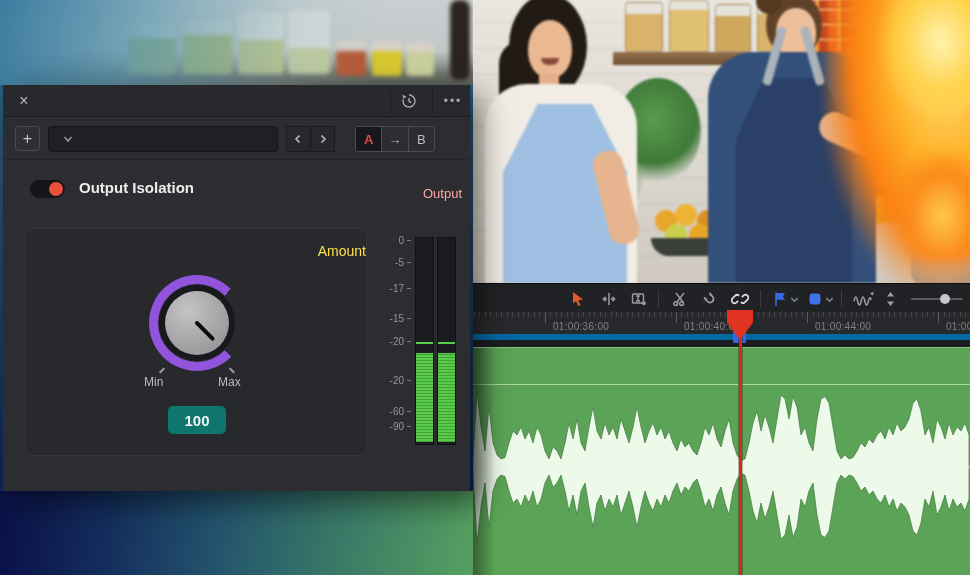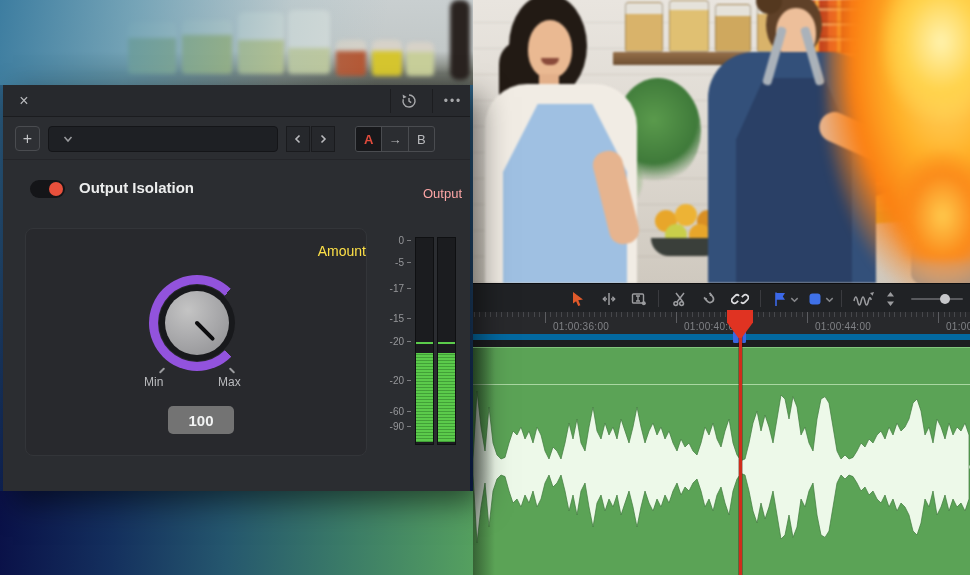--- a/index.html
+++ b/index.html
@@ -101,21 +101,21 @@
   .knob-ring{position:absolute;inset:0;border-radius:50%;
     background:conic-gradient(from 135deg,#9253dd 0 270deg,rgba(0,0,0,0) 270deg 360deg);}
   .knob-ring-hole{position:absolute;left:9px;top:9px;width:78px;height:78px;border-radius:50%;background:#28292d;}
   .knob-body{position:absolute;left:10px;top:10px;width:76px;height:76px;border-radius:50%;background:#18191c;}
   .knob-face{position:absolute;left:16px;top:16px;width:64px;height:64px;border-radius:50%;
     background:radial-gradient(circle at 36% 30%,#c4c4c4 0%,#ababad 45%,#8d8d90 100%);}
   .knob-pointer{position:absolute;left:46px;top:46px;width:26px;height:4px;background:#0d0d0f;border-radius:2px;
     transform-origin:2px 2px;transform:rotate(45deg);}
   .knob-dash{position:absolute;width:2px;height:7px;background:#9a9b9e;border-radius:1px;}
   .minmax{position:absolute;top:146px;font-size:12px;color:#b9babd;}
-  .value-box{position:absolute;left:142px;top:177px;width:66px;height:28px;background:#737373;border-radius:5px;
+  .value-box{position:absolute;left:142px;top:177px;width:58px;height:28px;background:#0f766e;border-radius:5px;
     display:flex;align-items:center;justify-content:center;color:#f2f3f3;font-size:15px;font-weight:700;}
 
   .meter{position:absolute;left:375px;top:152px;width:82px;height:208px;}
   .meter-scale-label{position:absolute;left:0;width:26px;text-align:right;font-size:10px;color:#96979a;}
   .meter-scale-label::after{content:"";position:absolute;right:-7px;top:5px;width:4px;height:1px;background:#7a7b7e;}
   .meter-bars{position:absolute;left:37px;top:0;width:41px;height:208px;display:flex;gap:3px;}
   .meter-bar{position:relative;flex:1;background:#1b1c1f;border:1px solid #0f1012;overflow:hidden;}
   .meter-fill{position:absolute;left:0;width:100%;background:#5bcb4b;
     background-image:repeating-linear-gradient(0deg,rgba(20,80,20,.35) 0 1px,transparent 1px 3px);}
   .meter-peak{position:absolute;left:0;width:100%;height:2px;background:#5bcb4b;}

